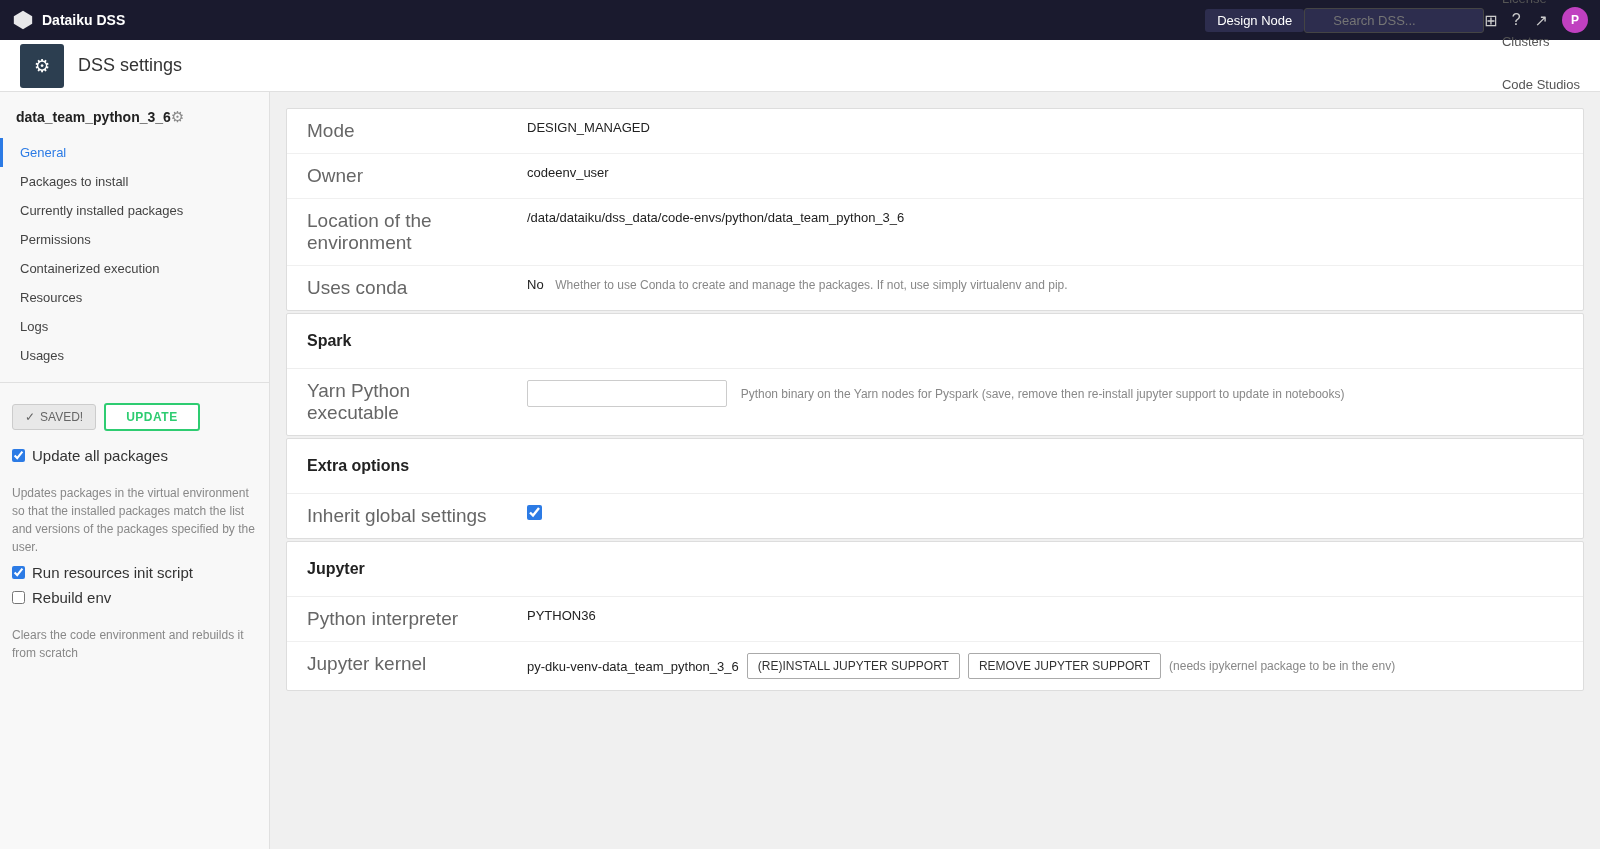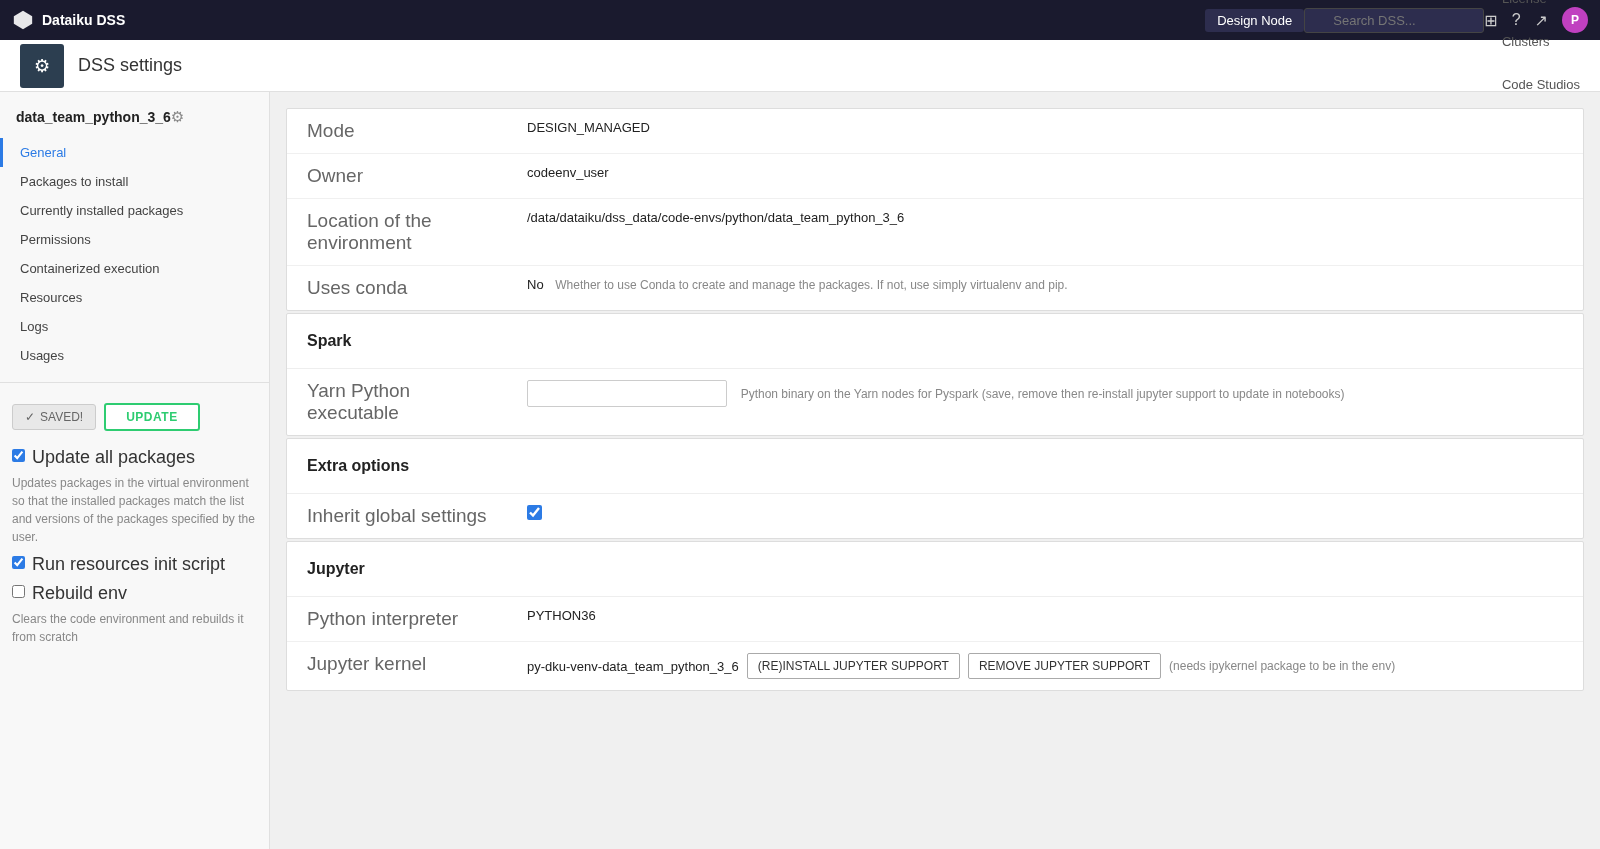--- a/index.html
+++ b/index.html
@@ -116,22 +116,22 @@
       cursor: pointer;
       font-weight: 600;
       letter-spacing: 0.5px;
     }
     .btn-row { display: flex; gap: 8px; align-items: center; margin-bottom: 12px; }
 
     .checkbox-row {
       display: flex; align-items: flex-start; gap: 7px; padding: 4px 0;
     }
     .checkbox-row input[type=checkbox] { margin-top: 2px; accent-color: #2c7be5; }
-    .checkbox-label { font-size: 18px; color: #333; }
-    .checkbox-desc { font-size: 12px; color: #888; line-height: 1.5; margin-top: 2px; padding: 0 0 4px 0; }
+    .checkbox-label { font-size: 15px; color: #333; }
+    .checkbox-desc { font-size: 12px; color: #888; line-height: 1.5; margin-top: 16px; padding: 0 0 4px 0; }
 
     
     .main-content {
       flex: 1;
       overflow-y: auto;
       background: #f0f0f0;
       padding: 16px;
     }
 
     .content-card {

